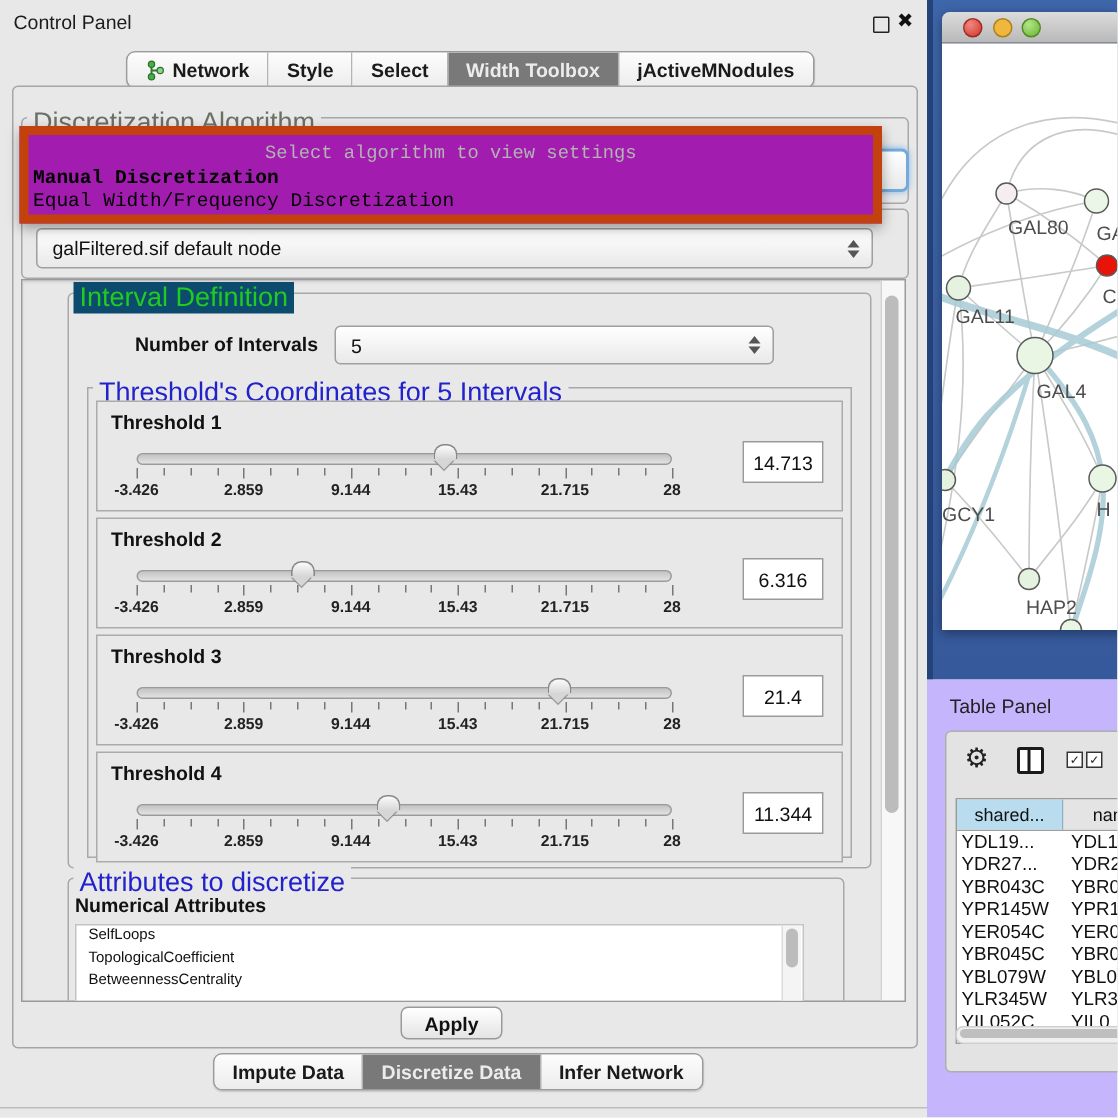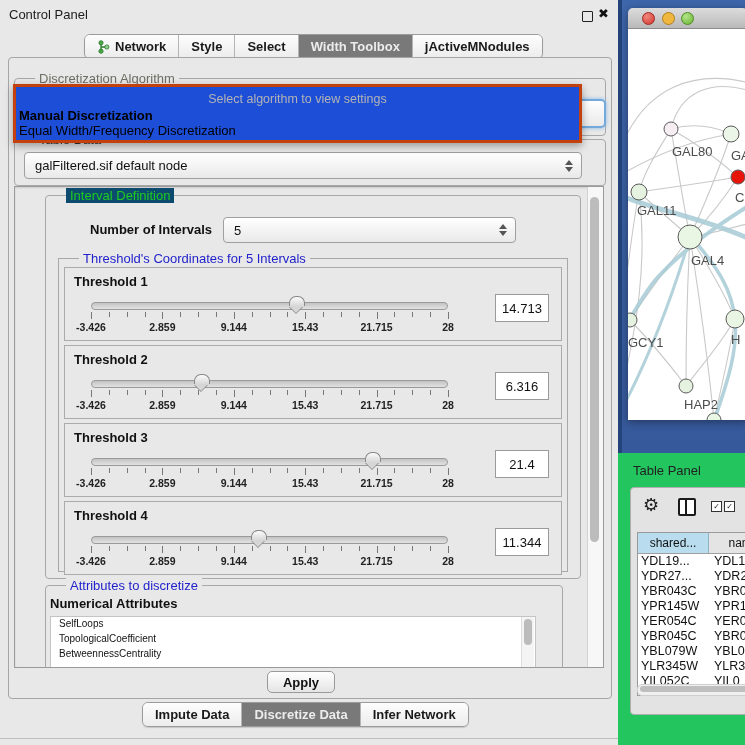--- a/index.html
+++ b/index.html
@@ -16,38 +16,38 @@
   .tabbar{position:absolute;left:84px;top:34px;display:flex;border:1px solid #9b9b9b;border-radius:6px;overflow:hidden;background:#f4f4f4;box-shadow:0 1px 1px rgba(0,0,0,.15);}
   .tab{display:flex;align-items:center;gap:5px;padding:3px 12px;font-size:13px;font-weight:bold;color:#1a1a1a;background:linear-gradient(#fdfdfd,#ececec);border-right:1px solid #b4b4b4;height:17px;}
   .tab:last-child{border-right:none;}
   .tab.active{background:#797979;color:#ececec;}
   .btabbar{position:absolute;left:142px;top:702px;display:flex;border:1px solid #9b9b9b;border-radius:6px;overflow:hidden;box-shadow:0 1px 1px rgba(0,0,0,.15);}
 
   .content-box{position:absolute;left:8px;top:57px;width:602px;height:640px;border:1px solid #a5a5a5;border-radius:4px;background:#e8e8e8;}
   .cp-bottomline{position:absolute;left:0;top:738px;width:618px;height:1px;background:#bdbdbd;}
 
   .group{position:absolute;border:1px solid #a8a8a8;border-radius:4px;}
-  .group-label{position:absolute;top:-8px;left:20px;background:#e8e8e8;padding:0 4px;font-size:13px;}
+  .group-label{position:absolute;top:-8px;left:3px;background:#e8e8e8;padding:0 4px;font-size:18px;}
   .gl-gray{color:#6e6e64;}
   .gl-green{color:#1fcc1f;}
   .gl-blue{color:#2222cc;}
   .gl-dark{color:#333;}
 
   
   .combo{position:absolute;display:flex;align-items:center;border:1px solid #9f9f9f;border-radius:4px;background:linear-gradient(#ffffff,#e9e9e9);font-size:13px;color:#111;}
   .combo .ctext{flex:1;padding-left:10px;white-space:nowrap;overflow:hidden;}
   .stepper{width:16px;display:flex;flex-direction:column;align-items:center;gap:2px;margin-right:4px;}
   .stepper .up{width:0;height:0;border-left:4px solid transparent;border-right:4px solid transparent;border-bottom:5px solid #555;}
   .stepper .dn{width:0;height:0;border-left:4px solid transparent;border-right:4px solid transparent;border-top:5px solid #555;}
 
   
   .combo-focused{position:absolute;left:22px;top:99px;width:580px;height:25px;border:2px solid #74a9dc;box-shadow:0 0 4px #86b8e6;border-radius:5px;background:linear-gradient(#ffffff,#e9e9e9);z-index:2;}
 
   
-  .popup{position:absolute;left:13px;top:84px;width:563px;height:53px;background:#1d4ed8;border:3px solid #c2410c;box-shadow:0 3px 8px rgba(0,0,0,.35);z-index:6;}
+  .popup{position:absolute;left:13px;top:84px;width:563px;height:53px;background:#a21caf;border:6px solid #c2410c;box-shadow:0 3px 8px rgba(0,0,0,.35);z-index:6;font-family:Liberation Mono, monospace;}
   .popup-hint{position:absolute;left:0;top:5px;width:100%;text-align:center;font-size:12.5px;color:#b3b3b3;}
   .popup-opt1{position:absolute;left:3px;top:21px;font-size:13px;font-weight:bold;color:#000;width:99%;}
   .popup-opt2{position:absolute;left:3px;top:36px;font-size:13px;color:#000;width:99%;}
 
   
   .scrollpanel{position:absolute;left:14px;top:186px;width:588px;height:480px;border:1px solid #9a9a9a;background:#e8e8e8;overflow:hidden;box-shadow:inset 0 1px 2px rgba(0,0,0,.12);}
   .vscroll{position:absolute;right:0;top:0;width:15px;height:100%;background:#f7f7f7;border-left:1px solid #d2d2d2;}
   .vscroll .thumbv{position:absolute;left:2px;top:10px;width:9px;height:345px;border-radius:5px;background:#bcbcbc;}
 
   .interval-group{position:absolute;left:30px;top:8px;width:534px;height:382px;border:1px solid #a8a8a8;border-radius:4px;}
@@ -81,21 +81,21 @@
   .desktop-edge{position:absolute;left:0;top:0;width:4px;height:100%;background:#24437a;}
   .net-window{position:absolute;left:10px;top:8px;width:120px;height:412px;border-radius:5px 5px 0 0;overflow:hidden;box-shadow:0 2px 8px rgba(0,0,0,.4);}
   .net-titlebar{position:relative;height:20px;background:linear-gradient(#dcdcdc,#b9b9b9);border-bottom:1px solid #8c8c8c;}
   .tl-btn{position:absolute;top:4px;width:11px;height:11px;border-radius:50%;}
   .tl-red{left:14px;background:radial-gradient(circle at 35% 30%,#f0887e,#d2342c);border:1px solid #a02a20;}
   .tl-yellow{left:34px;background:radial-gradient(circle at 35% 30%,#f8d87a,#eba921;);border:1px solid #b07f1a;background-color:#efb73e;}
   .tl-green{left:53px;background:radial-gradient(circle at 35% 30%,#b4e48a,#67b52e);border:1px solid #4f8c22;}
   .net-canvas{position:relative;height:391px;background:#fff;}
 
   
-  .right-bottom{position:absolute;left:618px;top:453px;width:127px;height:292px;background:#22c55e;}
+  .right-bottom{position:absolute;left:618px;top:453px;width:127px;height:292px;background:#c4b5fd;}
   .tp-title{position:absolute;left:15px;top:10px;font-size:13px;color:#222;}
   .tp-box{position:absolute;left:12px;top:34px;width:130px;height:226px;background:#e3e3e3;border:1px solid #aeaeae;border-radius:4px;}
   .tp-gear{position:absolute;left:12px;top:8px;font-size:18px;color:#222;line-height:18px;}
   .tp-split{position:absolute;left:47px;top:10px;width:14px;height:14px;border:2px solid #1a1a1a;border-radius:2px;background:#fff;}
   .tp-split::after{content:"";position:absolute;left:5px;top:0;width:2px;height:14px;background:#1a1a1a;}
   .tp-check{position:absolute;top:13px;width:9px;height:9px;border:1.5px solid #333;background:#fff;font-size:8px;line-height:9px;text-align:center;color:#222;}
   .tp-table{position:absolute;left:6px;top:44px;width:140px;height:162px;background:#fff;border:1px solid #9a9a9a;overflow:hidden;}
   .tp-headrow{display:flex;height:20px;border-bottom:1px solid #9f9f9f;}
   .tp-h1{width:70px;background:#b9ddef;border-right:1px solid #8fb1c2;font-size:12px;color:#111;display:flex;align-items:center;justify-content:center;}
   .tp-h2{flex:1;background:#e4e4e4;font-size:12px;color:#111;display:flex;align-items:center;justify-content:center;}

